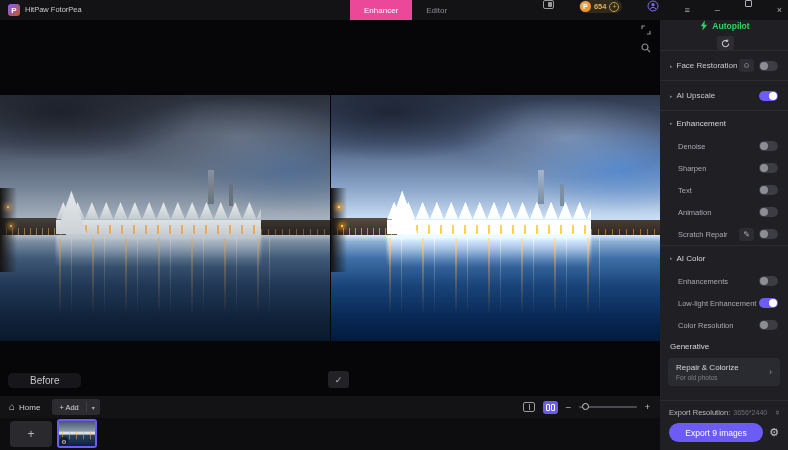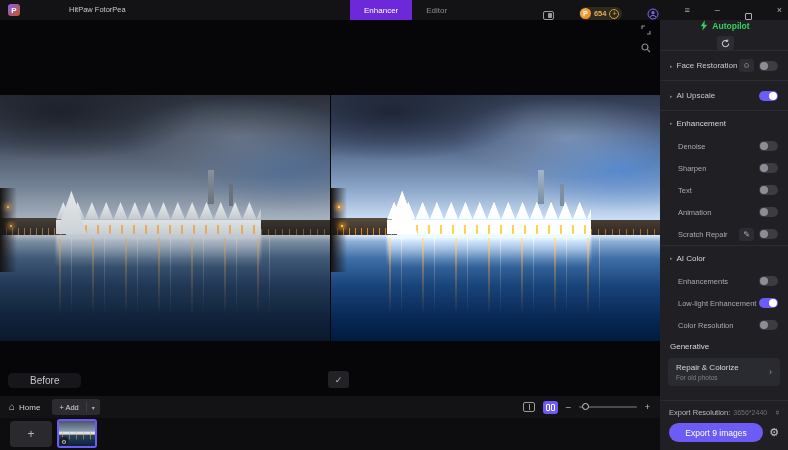--- a/index.html
+++ b/index.html
@@ -4,25 +4,25 @@
 <style>
   * { margin:0; padding:0; box-sizing:border-box; }
   html,body { width:788px; height:450px; background:#000; font-family:"Liberation Sans", sans-serif; overflow:hidden; }
   #app { position:relative; width:788px; height:450px; background:#08080a; }
 
   
   .titlebar { position:absolute; left:0; top:0; width:788px; height:20px; background:#131316; display:flex; align-items:center; }
   .logo { position:absolute; left:8px; top:4px; width:12px; height:12px; border-radius:3px;
           background:linear-gradient(135deg,#8a5cf6 0%,#c4571f 100%); color:#fff; font-size:8px; font-weight:bold;
           display:flex; align-items:center; justify-content:center; }
-  .app-title { position:absolute; left:25px; top:0; height:20px; line-height:20px; font-size:7.5px; color:#c8c8ce;margin-left:44px; }
+  .app-title { position:absolute; left:25px; top:0; height:20px; line-height:20px; font-size:7.5px; color:#c8c8ce; }
   .tabs { position:absolute; left:350px; top:0; height:20px; display:flex; }
   .tab { height:20px; padding:0 14px; display:flex; align-items:center; font-size:8px; color:#8a8a92; cursor:default; }
-  .tab.active { background:#6d28d9; color:#ffffff; }
-  .tb-right { position:absolute; right:6px; top:0; height:20px; display:flex; align-items:flex-end; gap:25px; }
+  .tab.active { background:#ec4899; color:#ffffff; }
+  .tb-right { position:absolute; right:6px; top:0; height:20px; display:flex; align-items:flex-start; gap:25px; }
   .panel-ico { width:11px; height:9px; border:1px solid #9a9aa0; border-radius:2px; position:relative; }
   .panel-ico span { position:absolute; right:1px; top:1px; bottom:1px; width:4px; background:#9a9aa0; border-radius:1px; }
   .coin-pill { height:13px; background:#2f2a1e; border-radius:8px; display:flex; align-items:center; gap:3px; padding:0 3px 0 1px; }
   .coin { width:11px; height:11px; border-radius:50%; background:linear-gradient(135deg,#f6b352,#e8871e); color:#fff;
           font-size:7px; font-weight:bold; display:flex; align-items:center; justify-content:center; }
   .credits { font-size:7.5px; font-weight:bold; color:#e0b05a; }
   .plus-coin { width:10px; height:10px; border-radius:50%; border:1px solid #c89a3c; color:#d8ab4f; font-size:7px;
           display:flex; align-items:center; justify-content:center; }
   .win-glyph { font-size:9px; color:#b0b0b6; line-height:20px; }
   .max-ico { width:7px; height:7px; border:1px solid #b0b0b6; border-radius:1px; }

